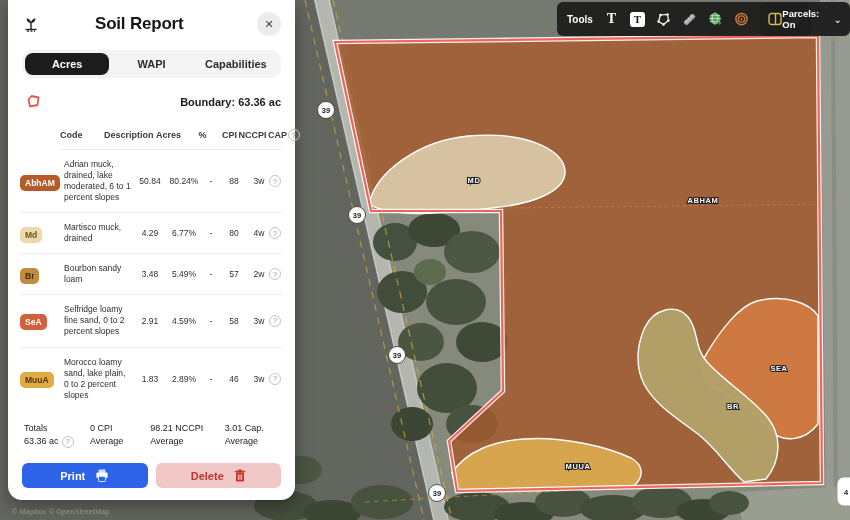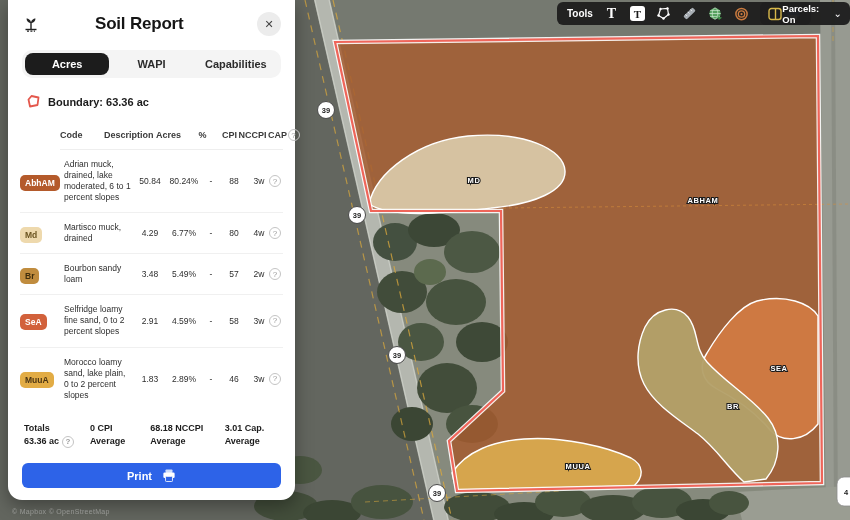--- a/index.html
+++ b/index.html
@@ -11,21 +11,21 @@
   .soil-lbl { font-family:"Liberation Sans",sans-serif; font-size:7.5px; font-weight:700;
               fill:#ffffff; stroke:#1c1c1c; stroke-width:2.2px; paint-order:stroke;
               letter-spacing:.6px; text-anchor:middle; }
   .shield-txt { font-family:"Liberation Sans",sans-serif; font-size:7.5px; font-weight:700;
                 fill:#222; text-anchor:middle; }
 
   .attrib { position:absolute; left:12px; bottom:5px; z-index:2; font-size:7px;
             color:rgba(255,255,255,.4); letter-spacing:.3px; }
 
   
-  .toolbar { position:absolute; top:2px; height:23px; background:rgba(30,30,30,.96);
+  .toolbar { position:absolute; top:2px; height:34px; background:rgba(30,30,30,.96);
              border-radius:6px; display:flex; align-items:center; z-index:20; color:#fff; }
   .tb1 { left:557px; padding:0 10px; gap:11px; }
   .tb2 { left:760px; width:90px; padding:0 8px; }
   .tb-label { font-size:10px; font-weight:700; }
   .tb-ic { display:flex; align-items:center; justify-content:center; width:15px; height:16px; cursor:pointer; }
   .glyphT { font-family:"Liberation Serif",serif; font-size:14px; font-weight:700; color:#fff; line-height:1; }
   .boxT { width:15px; height:15px; background:#fff; border-radius:3px; display:flex; align-items:center;
           justify-content:center; font-family:"Liberation Serif",serif; font-size:11px; font-weight:700; color:#1a1a1a; }
   .scissors { color:#d84a3f; font-size:13px; line-height:1; }
   .chev { font-size:10px; color:#fff; margin-left:1px; }
@@ -36,36 +36,36 @@
            display:flex; flex-direction:column; padding:10px 10px 12px 10px; }
   .p-head { display:flex; align-items:center; gap:7px; padding:2px 4px 0 4px; }
   .p-title { font-size:17px; font-weight:800; color:#151515; letter-spacing:-.2px;margin-left:48px; }
   .close-btn { margin-left:auto; width:24px; height:24px; border-radius:50%; background:#ececec;
                border:none; font-size:11px; color:#444; cursor:pointer; display:flex;
                align-items:center; justify-content:center; }
   .tabs { margin:14px 4px 0 4px; background:#f4f4f4; border-radius:10px; padding:3px; display:flex; height:28px; }
   .tab { flex:1; border:none; background:transparent; font-size:11px; font-weight:700; color:#2c2c2c;
          border-radius:8px; cursor:pointer; }
   .tab.active { background:#1c1c1c; color:#fff; }
-  .boundary { display:flex; align-items:center; gap:7px; margin:16px 4px 0 8px; }
+  .boundary { display:flex; align-items:center; gap:7px; margin:16px 4px 0 8px;justify-content:space-between; }
   .boundary-txt { font-size:11px; font-weight:700; color:#1c1c1c; }
 
   .tbl { margin:16px 2px 0 2px; }
   .tgrid { display:grid; grid-template-columns:44px 1fr 30px 38px 16px 30px 20px 14px; align-items:center; }
   .thead { padding:4px 0 8px 0; border-bottom:1px solid #eee;margin-left:40px; }
   .th { font-size:9px; font-weight:700; color:#3a3a3a; }
   .th.c, .cell.c { text-align:center; }
   .trow { padding:9px 0; border-bottom:1px solid #f0f0f0; }
   .cell { font-size:8.5px; color:#2e2e2e; }
   .cell.desc { line-height:1.3; padding-right:4px; }
   .badge { display:inline-block; padding:3px 5px; border-radius:5px; font-size:8.5px; font-weight:700; }
   .qcirc { display:inline-flex; width:12px; height:12px; border:1px solid #c4c4c4; border-radius:50%;
            color:#9a9a9a; font-size:8px; align-items:center; justify-content:center; cursor:pointer; }
   .totals { display:grid; grid-template-columns:1.1fr 1fr 1.25fr 1fr; margin:12px 4px 0 6px; gap:4px; }
-  .t1 { font-size:9px; font-weight:700; color:#1c1c1c; line-height:1.5; }
+  .t1 { font-size:9px; font-weight:400; color:#1c1c1c; line-height:1.5; }
   .withq { display:flex; align-items:center; gap:3px;text-align:right; }
 
   .btnrow { margin-top:auto; display:flex; gap:8px; padding:0 4px; }
   .btn { flex:1; height:25px; border:none; border-radius:6px; font-size:11px; font-weight:700;
          cursor:pointer; display:flex; align-items:center; justify-content:center; gap:10px; }
   .btn.print { background:#2d63e8; color:#fff; }
   .btn.delete { background:#f1c7c7; color:#c6342e; }
 </style>
 </head>
 <body>
@@ -322,33 +322,44 @@
         <div class="t1 withq">
           <span>63.36 ac</span>
           <span class="qcirc">?</span>
         </div>
       </div>
       <div>
         <div class="t1">0 CPI</div>
         <div class="t1">Average</div>
       </div>
       <div>
-        <div class="t1">68.18 NCCPI</div>
+        <div class="t1">98.21 NCCPI</div>
         <div class="t1">Average</div>
       </div>
       <div>
         <div class="t1">3.01 Cap.</div>
         <div class="t1">Average</div>
       </div>
     </div>
 
     <div class="btnrow">
       <button class="btn print">
         <span>Print</span>
         <svg width="14" height="13" viewBox="0 0 16 15">
           <rect x="4" y="0.5" width="8" height="4" rx="1" fill="#cdddfb"></rect>
           <rect x="1.5" y="4" width="13" height="6.5" rx="1.5" fill="#fff"></rect>
           <rect x="4" y="8.5" width="8" height="6" rx="1" fill="#2d63e8" stroke="#fff" stroke-width="1"></rect>
         </svg>
       </button>
+      <button class="btn delete">
+        <span>Delete</span>
+        <svg width="12" height="13" viewBox="0 0 12 13">
+          <rect x="2" y="3.5" width="8" height="9" rx="1.2" fill="#c6342e"></rect>
+          <rect x="0.8" y="1.8" width="10.4" height="1.6" rx=".8" fill="#c6342e"></rect>
+          <rect x="4" y="0.4" width="4" height="1.6" rx=".8" fill="#c6342e"></rect>
+          <line x1="4.3" y1="5.5" x2="4.3" y2="10.8" stroke="#f1c7c7" stroke-width="1"></line>
+          <line x1="6" y1="5.5" x2="6" y2="10.8" stroke="#f1c7c7" stroke-width="1"></line>
+          <line x1="7.7" y1="5.5" x2="7.7" y2="10.8" stroke="#f1c7c7" stroke-width="1"></line>
+        </svg>
+      </button>
     </div>
   </div>
 </div>
 
 </body></html>

